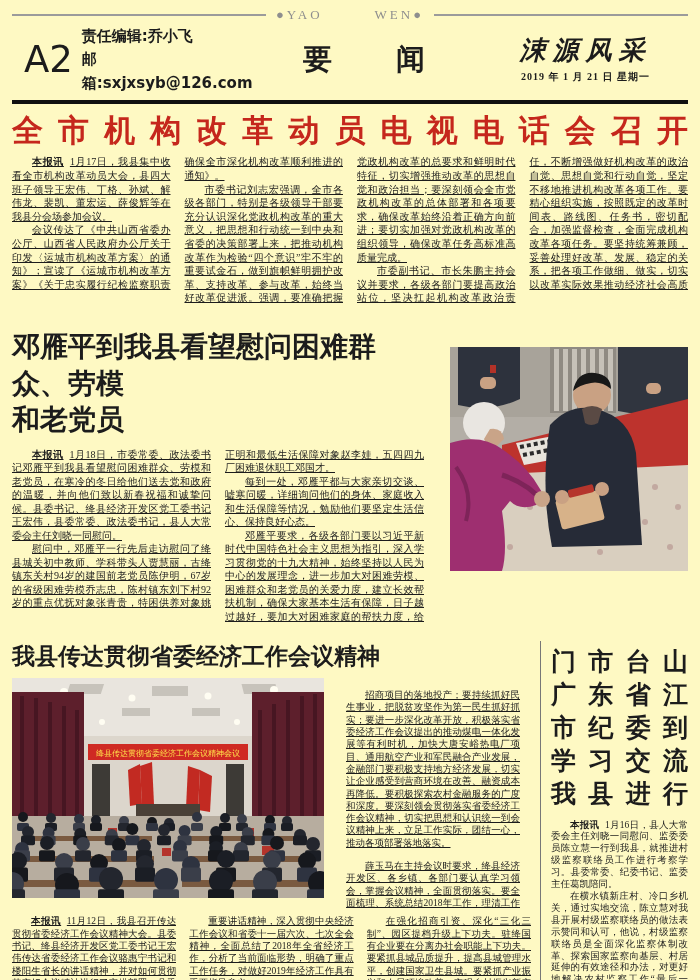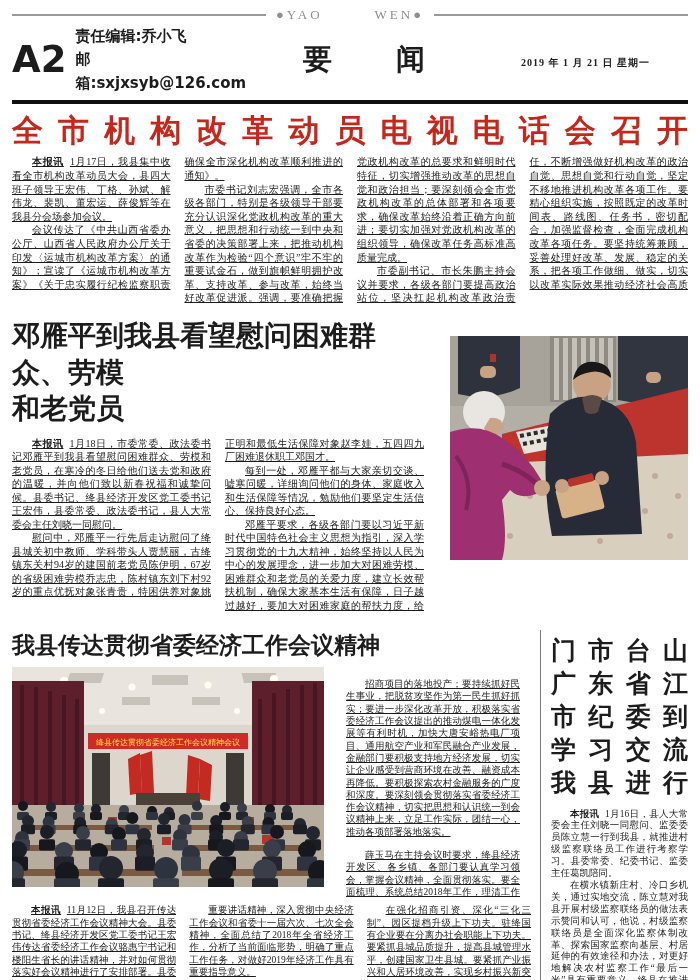--- a/index.html
+++ b/index.html
@@ -1,49 +1,49 @@
 <!DOCTYPE html>
 <html><head>
 <meta charset="utf-8">
 <style>
   html,body{margin:0;padding:0;background:#888;}
   .paper{
     width:700px;height:980px;box-sizing:border-box;margin:0 auto;
-    background:#ffffff;color:#1c1c1c;overflow:hidden;position:relative;
+    background:#fef9c3;color:#1c1c1c;overflow:hidden;position:relative;
     font-family:"Liberation Serif","DejaVu Serif",serif;
     padding:4px 12px 8px;
   }
   
   .toprule{display:flex;align-items:center;height:16px;margin-top:3px;}
   .toprule .line{flex:1;height:2px;background:#9b9b9b;}
   .toprule .latin{display:flex;gap:52px;color:#8e8e8e;font-size:13px;
     letter-spacing:3px;padding:0 10px;font-family:"Liberation Serif",serif;}
   .header-main{display:flex;align-items:center;border-bottom:4px solid #101010;
     padding:2px 0 5px;}
   .block-left{display:flex;align-items:center;gap:9px;width:235px;}
-  .a2num{font-size:37px;font-weight:700;font-family:"DejaVu Sans",sans-serif;line-height:1;}
+  .a2num{font-size:37px;font-weight:400;font-family:"DejaVu Sans",sans-serif;line-height:1;margin-left:12px;}
   .editor{font-size:15px;font-weight:bold;line-height:1.55;
     font-family:"DejaVu Sans",sans-serif;}
   .section-cn{flex:1;display:flex;justify-content:center;gap:62px;
     font-size:29px;font-weight:bold;letter-spacing:2px;}
   .block-right{width:205px;text-align:center;}
   .masthead{font-size:26px;font-weight:bold;font-style:italic;letter-spacing:7px;
     font-family:"DejaVu Serif",serif;line-height:1.1;}
   .dateline{font-size:10px;font-weight:bold;letter-spacing:1px;margin-top:6px;}
   
   .lead-headline{font-family:"DejaVu Sans",sans-serif;font-weight:900;
     font-size:31px;line-height:1.15;color:#c5271c;margin:9px 0 7px;
     text-align:justify;text-align-last:justify;}
   .body-txt{text-align:justify;}
   .body-txt p{margin:0;text-indent:2em;text-decoration:underline;}
   .tag{font-weight:bold;margin-right:.6em;}
   .a1-body{column-count:4;column-gap:14px;font-size:10px;line-height:13.6px;
     height:152px;overflow:hidden;}
   
-  .visit-wrap{display:flex;gap:26px;margin-top:9px;}
+  .visit-wrap{display:flex;gap:26px;margin-top:20px;}
   .visit-left{flex:1;min-width:0;}
   .visit-headline{font-family:"DejaVu Sans",sans-serif;font-weight:900;
     font-size:28px;line-height:1.3;margin:2px 0 9px;}
   .visit-body{column-count:2;column-gap:14px;font-size:10px;line-height:13.5px;
     height:183px;overflow:hidden;}
   .photo1{width:238px;height:224px;flex:none;margin-top:20px;display:block;}
   
   .lower{display:flex;margin-top:10px;}
   .meet{width:528px;padding-right:9px;box-sizing:border-box;}
   .meet-headline{font-family:"DejaVu Sans",sans-serif;font-weight:900;
@@ -85,20 +85,21 @@
       <div class="editor">
         <div>责任编辑:乔小飞</div>
         <div>邮箱:sxjxsyb@126.com</div>
       </div>
     </div>
     <div class="section-cn">
       <span>要</span>
       <span>闻</span>
     </div>
     <div class="block-right">
+      <div class="masthead">涑源风采</div>
       <div class="dateline">2019 年 1 月 21 日  星期一</div>
     </div>
   </div>
 
   <div class="lead-headline">全市机构改革动员电视电话会召开</div>
   <div class="a1-body body-txt">
     <p><span class="tag">本报讯</span><span>1月17日，我县集中收看全市机构改革动员大会，县四大班子领导王宏伟、丁格、孙斌、解伟龙、裴凯、董宏运、薛俊辉等在我县分会场参加会议。</span></p>
     <p>会议传达了《中共山西省委办公厅、山西省人民政府办公厅关于印发〈运城市机构改革方案〉的通知》；宣读了《运城市机构改革方案》《关于忠实履行纪检监察职责确保全市深化机构改革顺利推进的通知》。</p>
     <p>市委书记刘志宏强调，全市各级各部门，特别是各级领导干部要充分认识深化党政机构改革的重大意义，把思想和行动统一到中央和省委的决策部署上来，把推动机构改革作为检验“四个意识”牢不牢的重要试金石，做到旗帜鲜明拥护改革、支持改革、参与改革，始终当好改革促进派。强调，要准确把握党政机构改革的总要求和鲜明时代特征，切实增强推动改革的思想自觉和政治担当；要深刻领会全市党政机构改革的总体部署和各项要求，确保改革始终沿着正确方向前进；要切实加强对党政机构改革的组织领导，确保改革任务高标准高质量完成。</p>
     <p>市委副书记、市长朱鹏主持会议并要求，各级各部门要提高政治站位，坚决扛起机构改革政治责任，不断增强做好机构改革的政治自觉、思想自觉和行动自觉，坚定不移地推进机构改革各项工作。要精心组织实施，按照既定的改革时间表、路线图、任务书，密切配合，加强监督检查，全面完成机构改革各项任务。要坚持统筹兼顾，妥善处理好改革、发展、稳定的关系，把各项工作做细、做实，切实以改革实际效果推动经济社会高质量发展，确保改革与发展齐头并进。</p>

